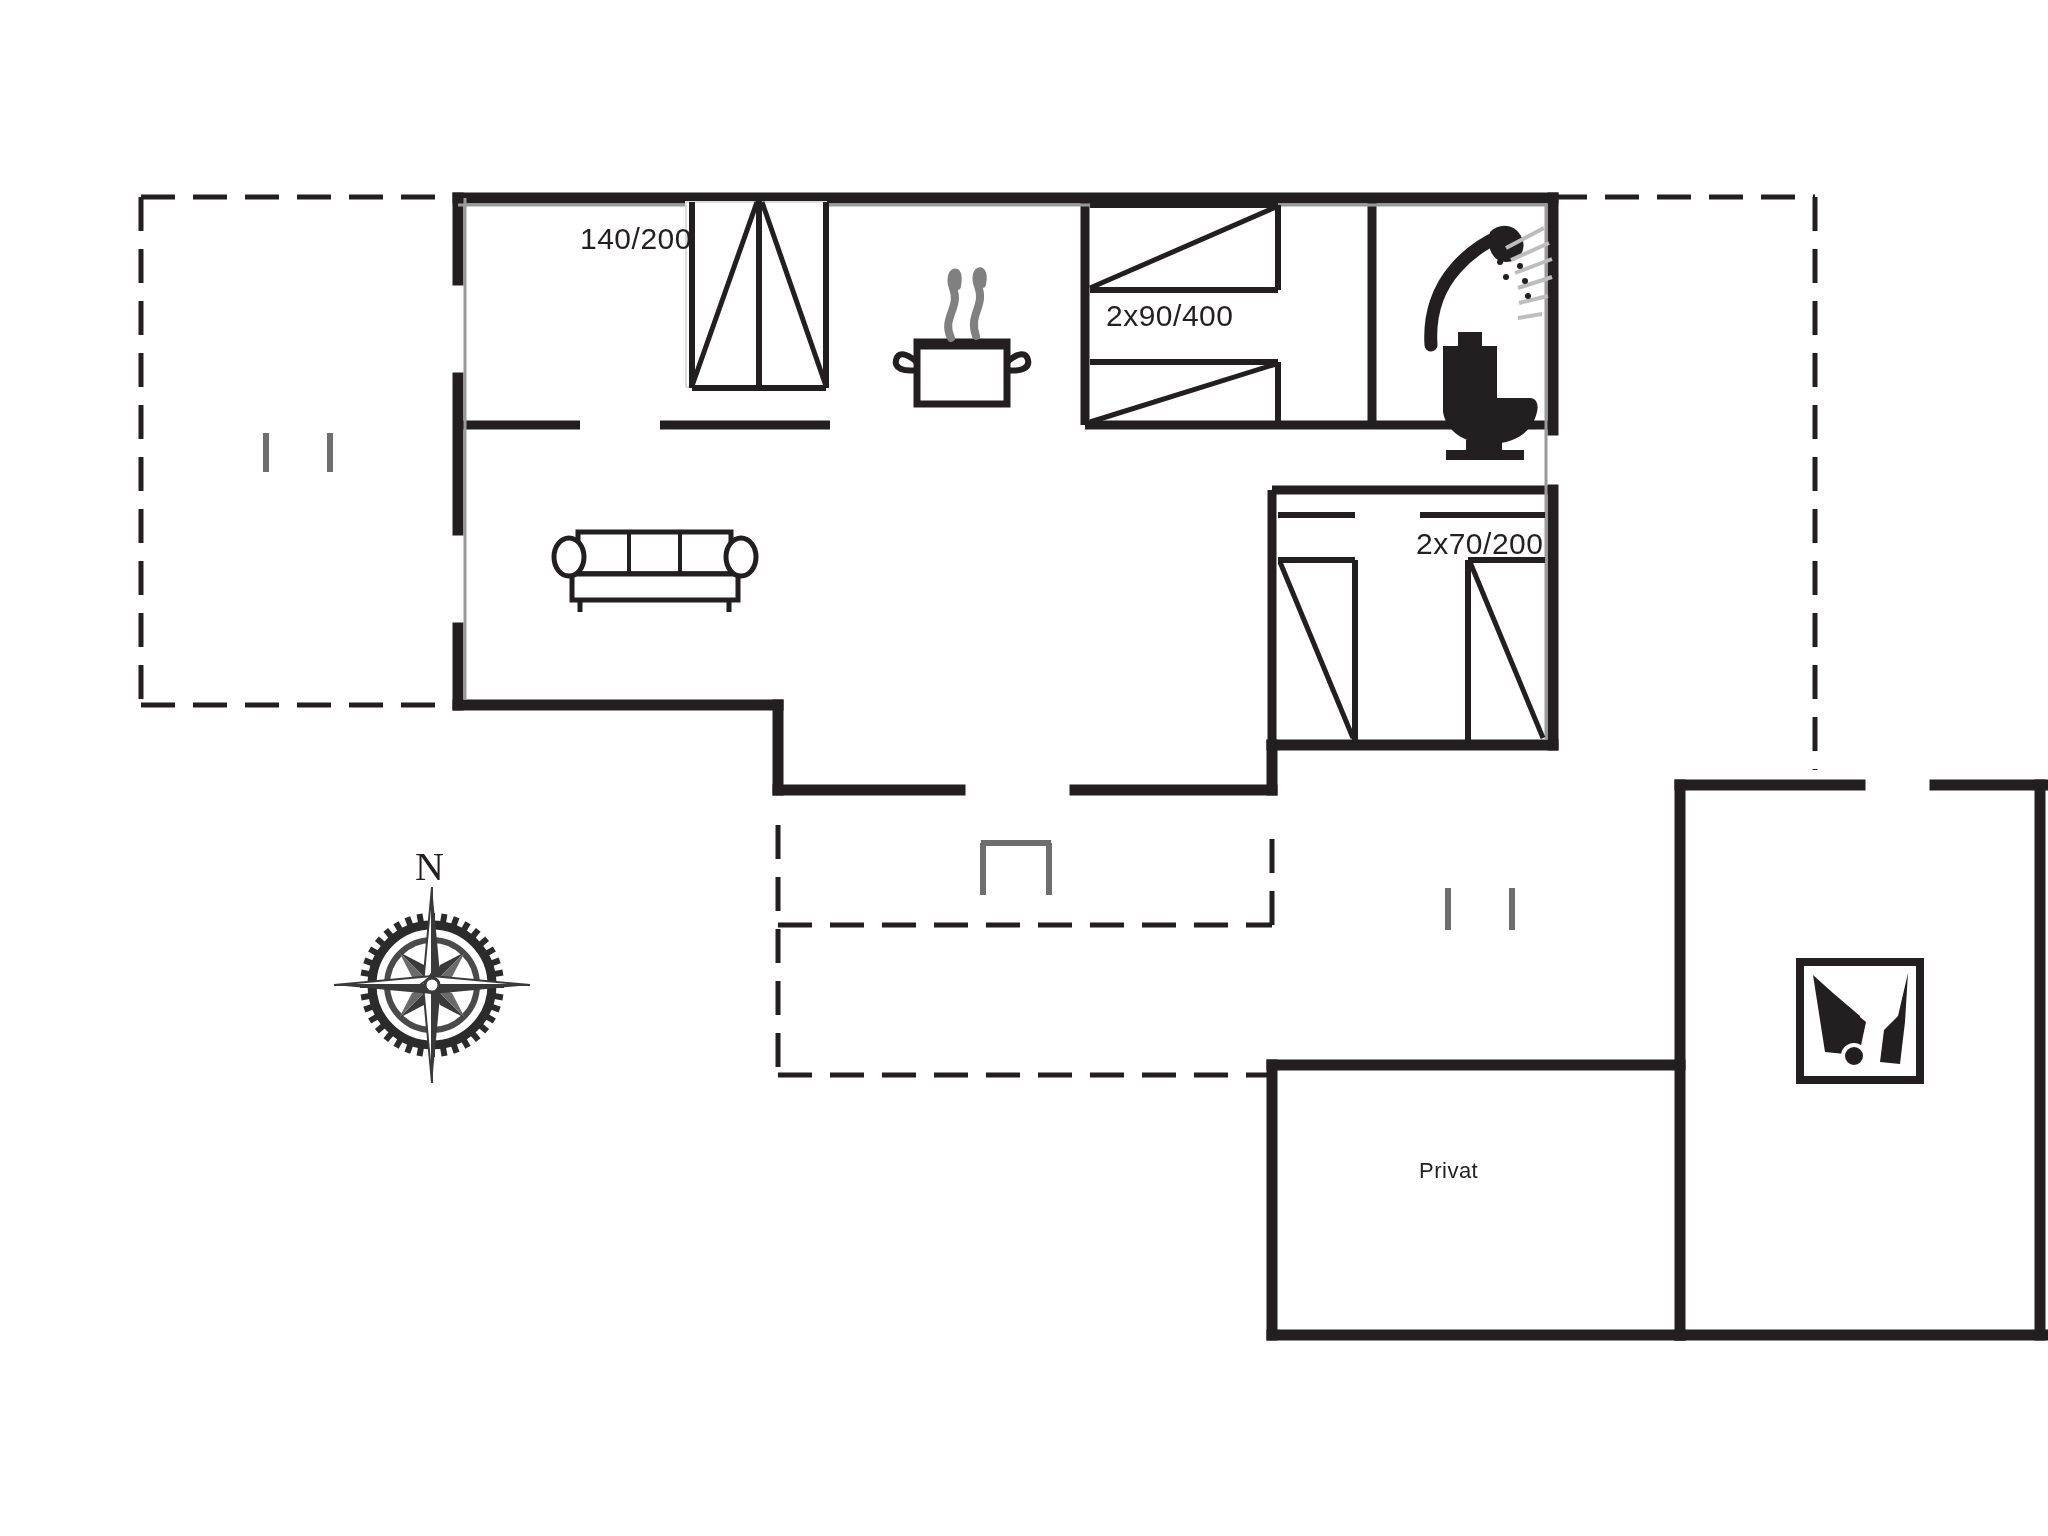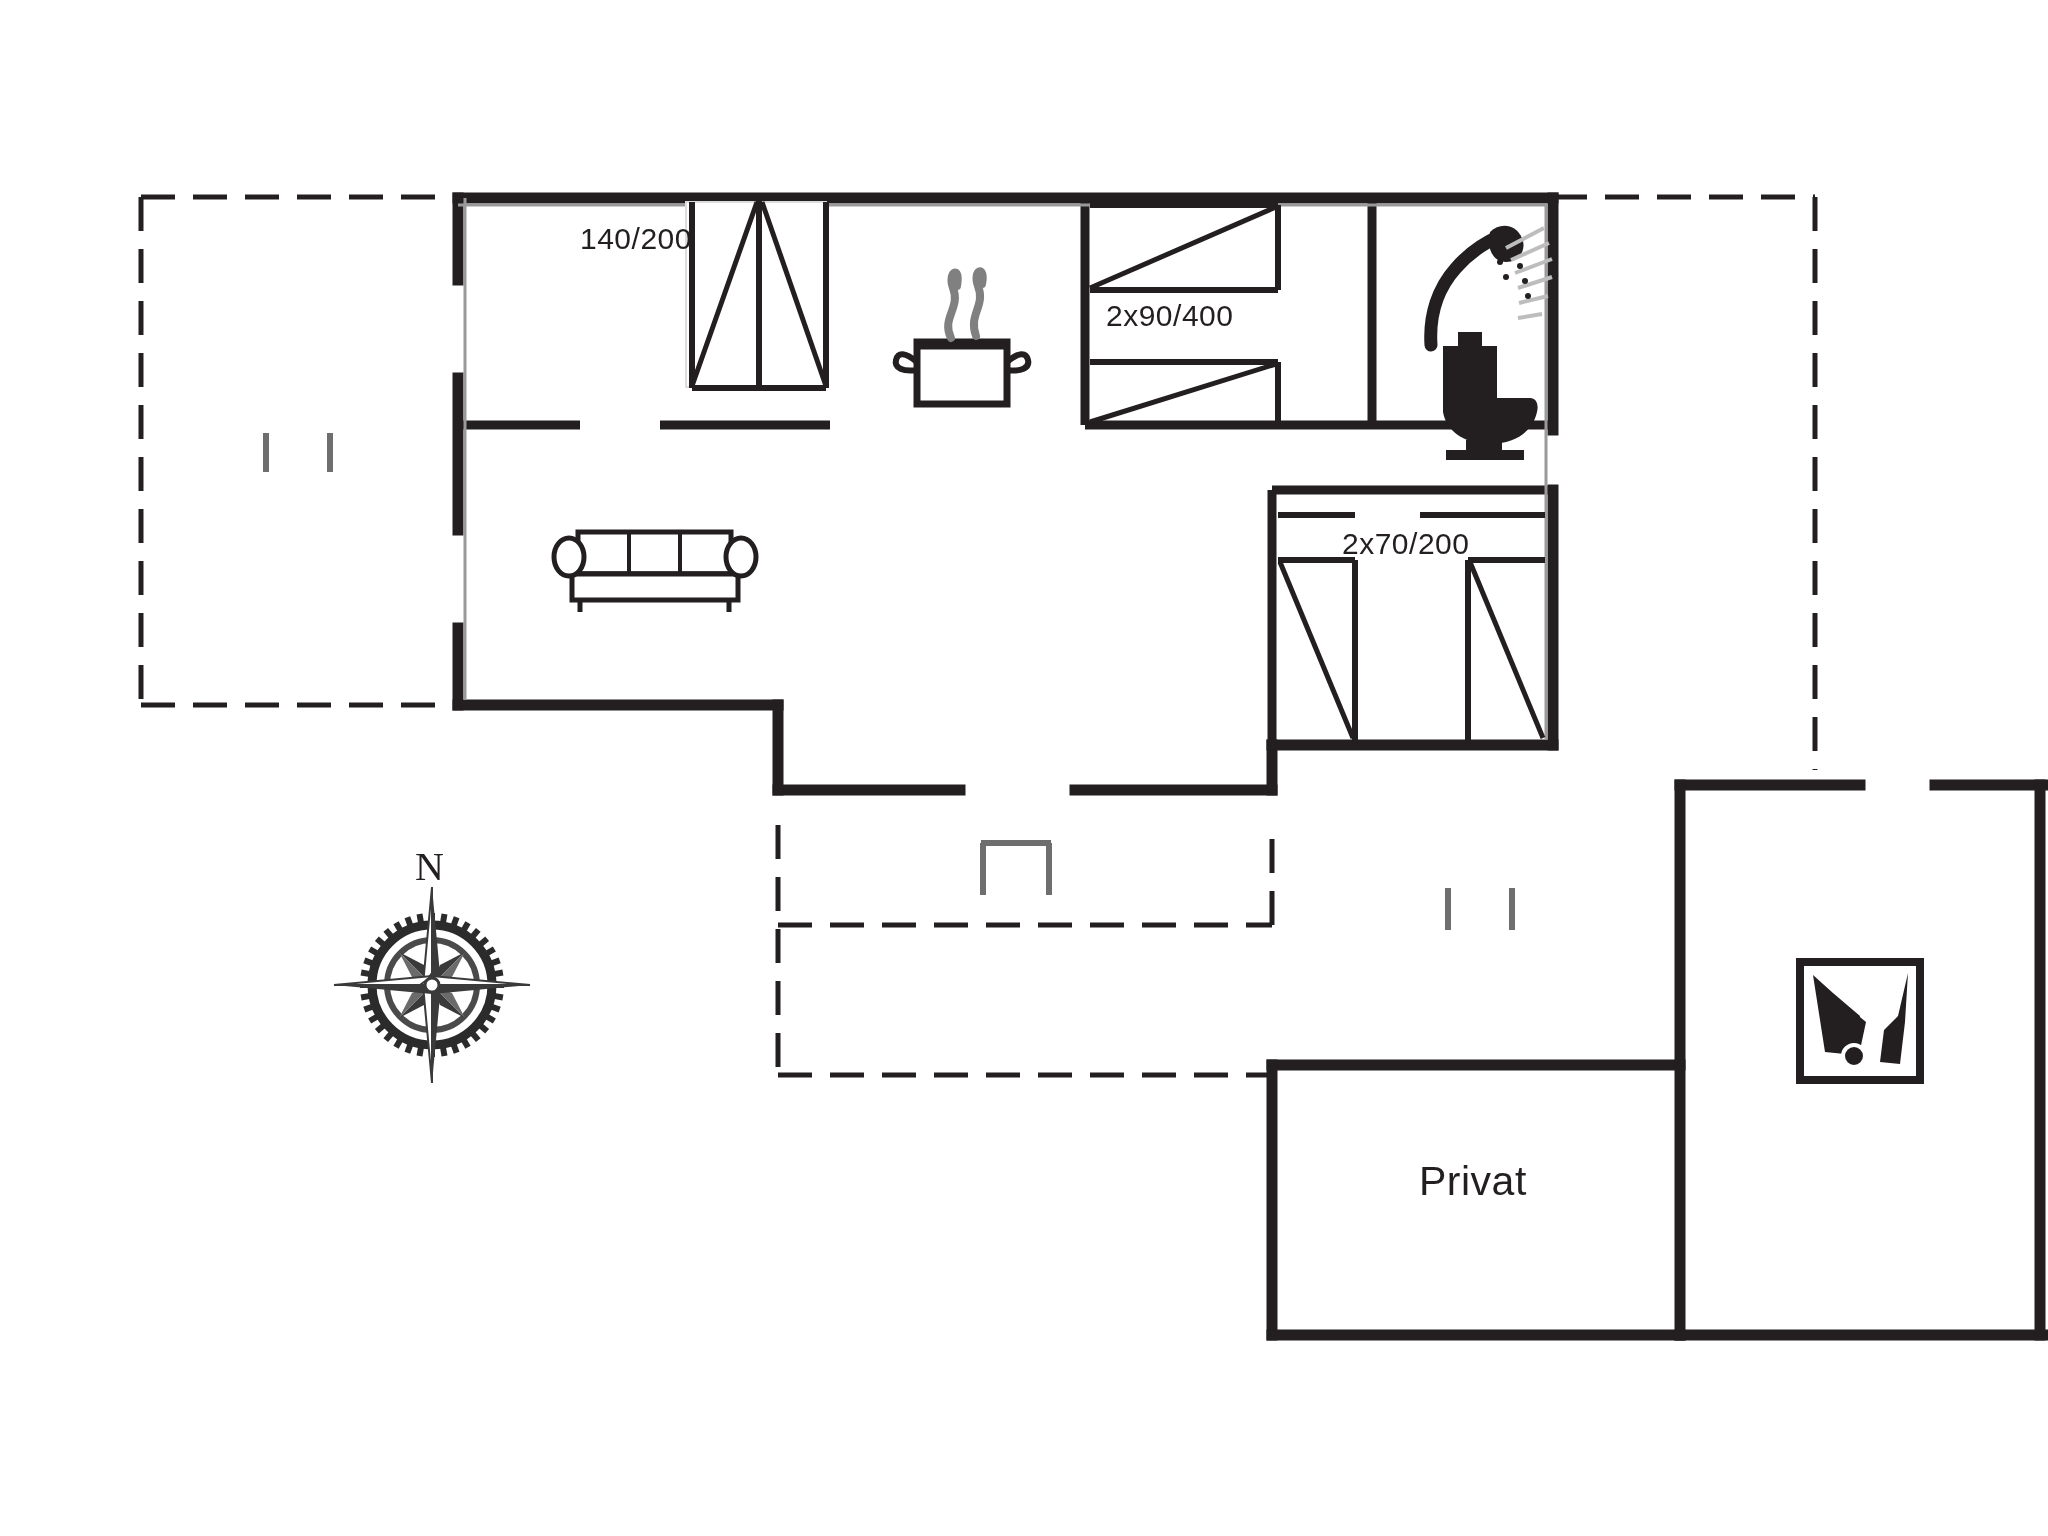--- a/index.html
+++ b/index.html
@@ -31,21 +31,21 @@
     position: absolute;
     color: #231f20;
     font-family: "Liberation Sans", sans-serif;
     white-space: nowrap;
   }
   .lbl-bed {
     font-size: 30px;
     letter-spacing: 0.5px;
   }
   .lbl-privat {
-    font-size: 41px;
+    font-size: 22px;
     letter-spacing: 0.5px;
   }
   .lbl-north {
     font-family: "Liberation Serif", serif;
     font-size: 40px;
     font-weight: 400;
   }
 </style>
 </head>
 <body>
@@ -390,19 +390,19 @@
       </g>
       <circle cx="0" cy="0" r="7" fill="#ffffff" stroke="#3a3a3a" stroke-width="3"></circle>
     </g>
 
   </svg>
 
   <div class="txt lbl-bed" style="left:580px; top:222px;">140/200</div>
 
   <div class="txt lbl-bed" style="left:1106px; top:299px;">2x90/400</div>
 
-  <div class="txt lbl-bed" style="left:1342px; top:527px;">2x70/200</div>
+  <div class="txt lbl-bed" style="left:1416px; top:527px;">2x70/200</div>
 
   <div class="txt lbl-privat" style="left:1419px; top:1158px;">Privat</div>
 
   <div class="txt lbl-north" style="left:415px; top:843px;">N</div>
 
 </div>
 
 </body></html>

